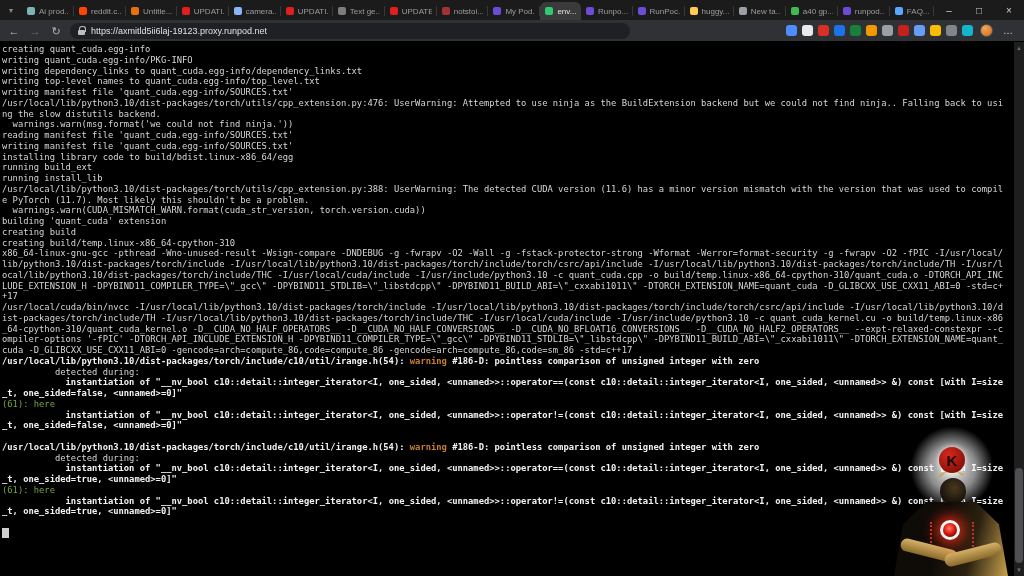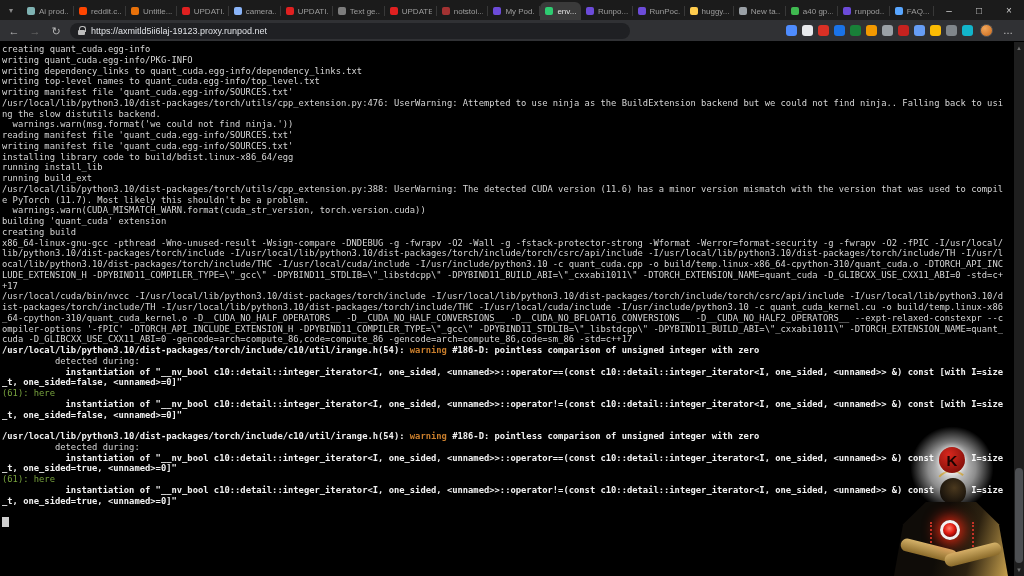--- a/index.html
+++ b/index.html
@@ -191,26 +191,27 @@
     <div class="t-line"><span class="c-w">creating quant_cuda.egg-info</span></div>
     <div class="t-line"><span class="c-w">writing quant_cuda.egg-info/PKG-INFO</span></div>
     <div class="t-line"><span class="c-w">writing dependency_links to quant_cuda.egg-info/dependency_links.txt</span></div>
     <div class="t-line"><span class="c-w">writing top-level names to quant_cuda.egg-info/top_level.txt</span></div>
     <div class="t-line"><span class="c-w">writing manifest file 'quant_cuda.egg-info/SOURCES.txt'</span></div>
     <div class="t-line"><span class="c-w">/usr/local/lib/python3.10/dist-packages/torch/utils/cpp_extension.py:476: UserWarning: Attempted to use ninja as the BuildExtension backend but we could not find ninja.. Falling back to using the slow distutils backend.</span></div>
     <div class="t-line"><span class="c-w">  warnings.warn(msg.format('we could not find ninja.'))</span></div>
     <div class="t-line"><span class="c-w">reading manifest file 'quant_cuda.egg-info/SOURCES.txt'</span></div>
     <div class="t-line"><span class="c-w">writing manifest file 'quant_cuda.egg-info/SOURCES.txt'</span></div>
     <div class="t-line"><span class="c-w">installing library code to build/bdist.linux-x86_64/egg</span></div>
+    <div class="t-line"><span class="c-w">running build_ext</span></div>
     <div class="t-line"><span class="c-w">running install_lib</span></div>
-    <div class="t-line"><span class="c-w">running build_ext</span></div>
     <div class="t-line"><span class="c-w">/usr/local/lib/python3.10/dist-packages/torch/utils/cpp_extension.py:388: UserWarning: The detected CUDA version (11.6) has a minor version mismatch with the version that was used to compile PyTorch (11.7). Most likely this shouldn't be a problem.</span></div>
     <div class="t-line"><span class="c-w">  warnings.warn(CUDA_MISMATCH_WARN.format(cuda_str_version, torch.version.cuda))</span></div>
     <div class="t-line"><span class="c-w">building 'quant_cuda' extension</span></div>
     <div class="t-line"><span class="c-w">creating build</span></div>
+    <div class="t-line"><span class="c-w">creating build/temp.linux-x86_64-cpython-310</span></div>
     <div class="t-line"><span class="c-w">x86_64-linux-gnu-gcc -pthread -Wno-unused-result -Wsign-compare -DNDEBUG -g -fwrapv -O2 -Wall -g -fstack-protector-strong -Wformat -Werror=format-security -g -fwrapv -O2 -fPIC -I/usr/local/lib/python3.10/dist-packages/torch/include -I/usr/local/lib/python3.10/dist-packages/torch/include/torch/csrc/api/include -I/usr/local/lib/python3.10/dist-packages/torch/include/TH -I/usr/local/lib/python3.10/dist-packages/torch/include/THC -I/usr/local/cuda/include -I/usr/include/python3.10 -c quant_cuda.cpp -o build/temp.linux-x86_64-cpython-310/quant_cuda.o -DTORCH_API_INCLUDE_EXTENSION_H -DPYBIND11_COMPILER_TYPE=\"_gcc\" -DPYBIND11_STDLIB=\"_libstdcpp\" -DPYBIND11_BUILD_ABI=\"_cxxabi1011\" -DTORCH_EXTENSION_NAME=quant_cuda -D_GLIBCXX_USE_CXX11_ABI=0 -std=c++17</span></div>
     <div class="t-line"><span class="c-w">/usr/local/cuda/bin/nvcc -I/usr/local/lib/python3.10/dist-packages/torch/include -I/usr/local/lib/python3.10/dist-packages/torch/include/torch/csrc/api/include -I/usr/local/lib/python3.10/dist-packages/torch/include/TH -I/usr/local/lib/python3.10/dist-packages/torch/include/THC -I/usr/local/cuda/include -I/usr/include/python3.10 -c quant_cuda_kernel.cu -o build/temp.linux-x86_64-cpython-310/quant_cuda_kernel.o -D__CUDA_NO_HALF_OPERATORS__ -D__CUDA_NO_HALF_CONVERSIONS__ -D__CUDA_NO_BFLOAT16_CONVERSIONS__ -D__CUDA_NO_HALF2_OPERATORS__ --expt-relaxed-constexpr --compiler-options '-fPIC' -DTORCH_API_INCLUDE_EXTENSION_H -DPYBIND11_COMPILER_TYPE=\"_gcc\" -DPYBIND11_STDLIB=\"_libstdcpp\" -DPYBIND11_BUILD_ABI=\"_cxxabi1011\" -DTORCH_EXTENSION_NAME=quant_cuda -D_GLIBCXX_USE_CXX11_ABI=0 -gencode=arch=compute_86,code=compute_86 -gencode=arch=compute_86,code=sm_86 -std=c++17</span></div>
     <div class="t-line"><span class="c-b">/usr/local/lib/python3.10/dist-packages/torch/include/c10/util/irange.h(54): </span><span class="c-o">warning</span><span class="c-b"> #186-D: pointless comparison of unsigned integer with zero</span></div>
     <div class="t-line"><span class="c-w">          detected during:</span></div>
     <div class="t-line"><span class="c-b">            instantiation of "__nv_bool c10::detail::integer_iterator&lt;I, one_sided, &lt;unnamed&gt;&gt;::operator==(const c10::detail::integer_iterator&lt;I, one_sided, &lt;unnamed&gt;&gt; &amp;) const [with I=size_t, one_sided=false, &lt;unnamed&gt;=0]"</span></div>
     <div class="t-line"><span class="c-g">(61): here</span></div>
     <div class="t-line"><span class="c-b">            instantiation of "__nv_bool c10::detail::integer_iterator&lt;I, one_sided, &lt;unnamed&gt;&gt;::operator!=(const c10::detail::integer_iterator&lt;I, one_sided, &lt;unnamed&gt;&gt; &amp;) const [with I=size_t, one_sided=false, &lt;unnamed&gt;=0]"</span></div>
     <div class="t-line">&nbsp;</div>
     <div class="t-line"><span class="c-b">/usr/local/lib/python3.10/dist-packages/torch/include/c10/util/irange.h(54): </span><span class="c-o">warning</span><span class="c-b"> #186-D: pointless comparison of unsigned integer with zero</span></div>
     <div class="t-line"><span class="c-w">          detected during:</span></div>

